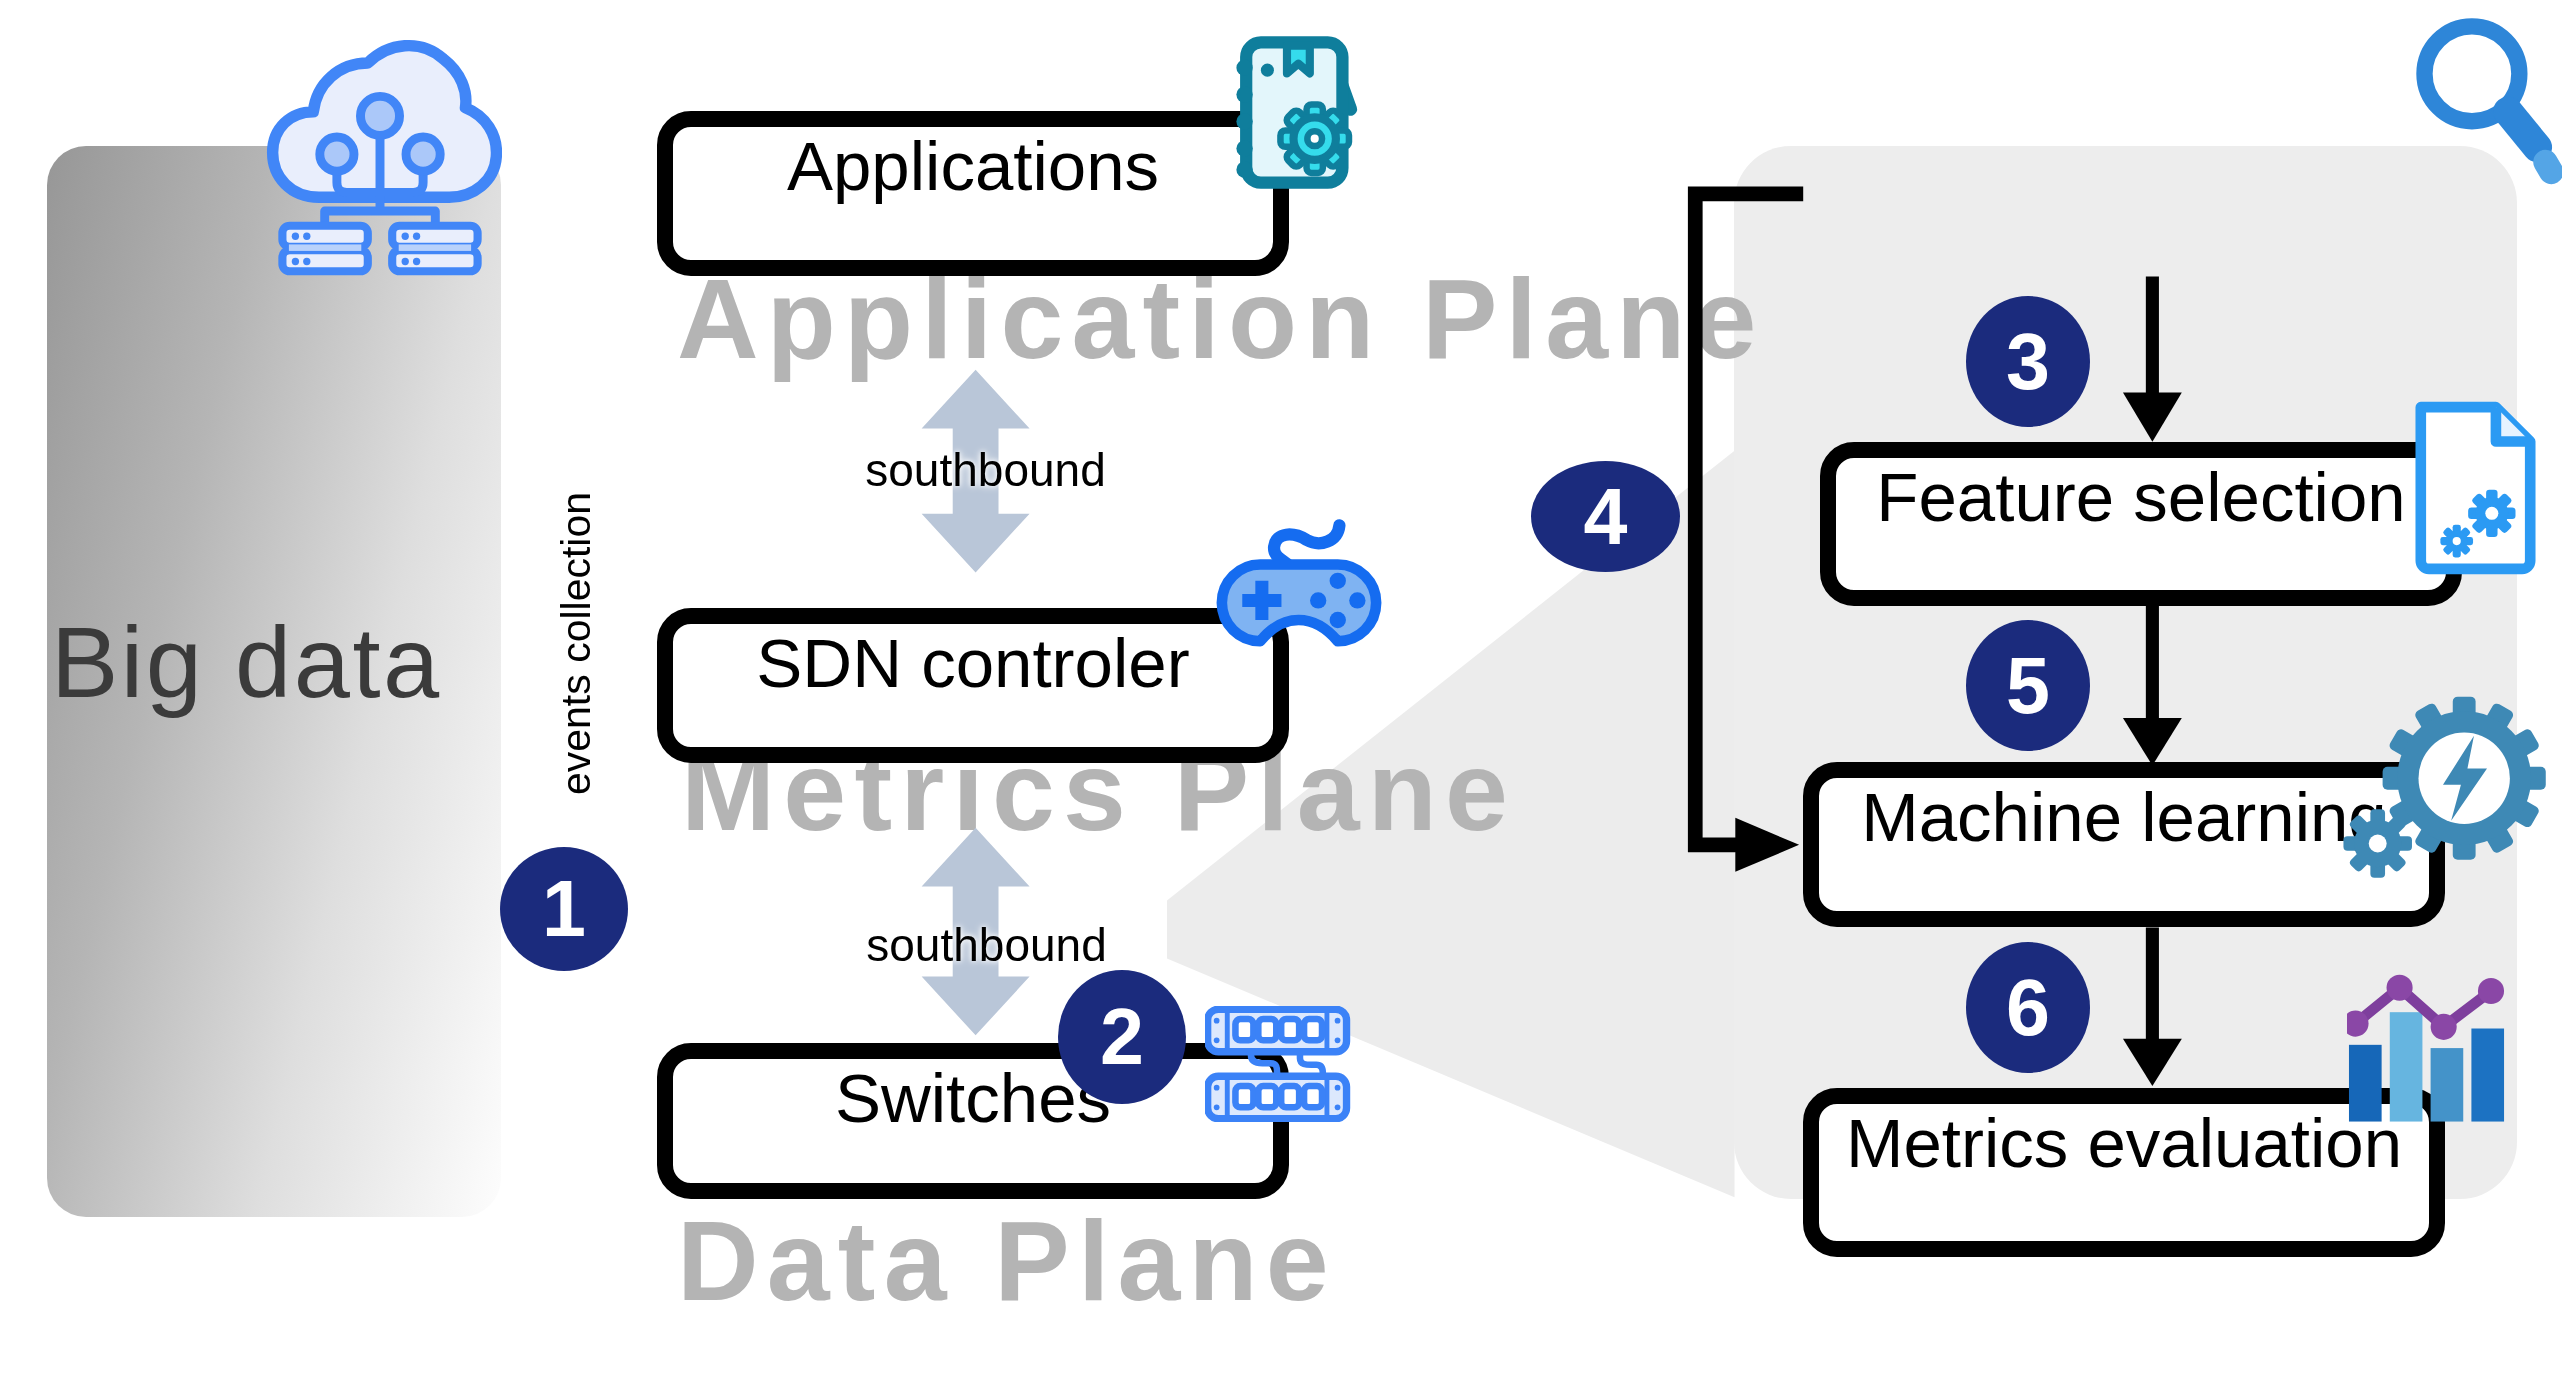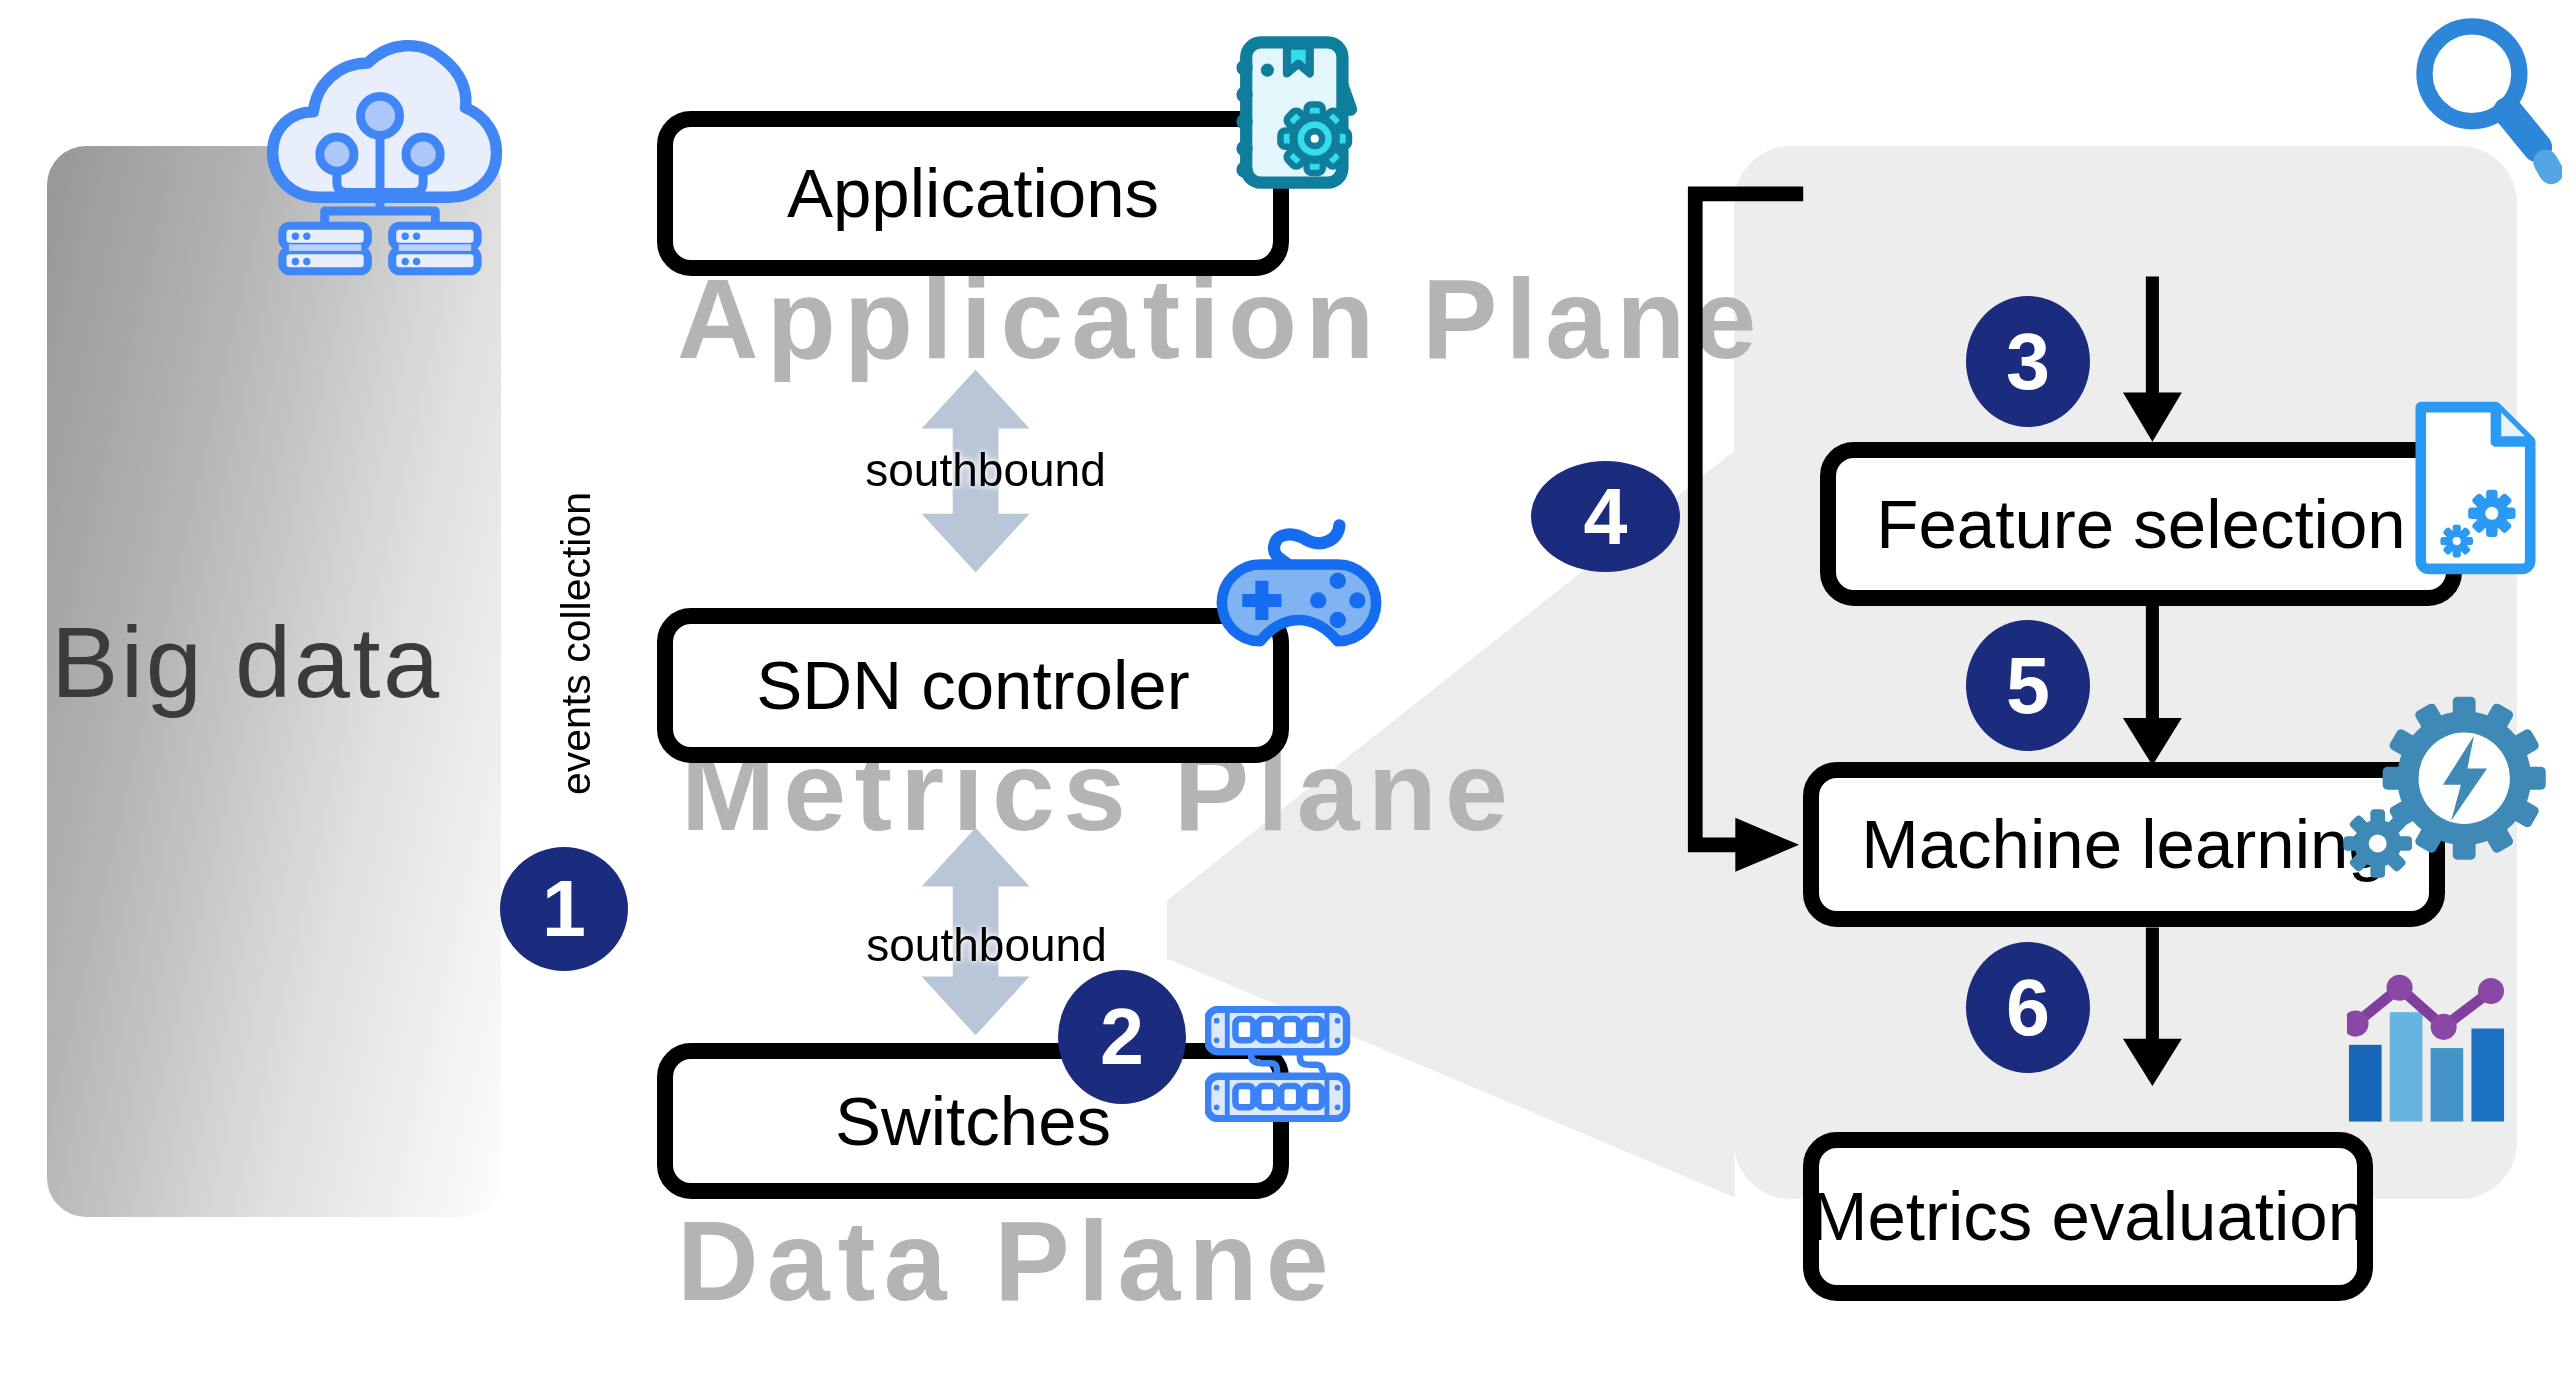--- a/index.html
+++ b/index.html
@@ -19,29 +19,29 @@
   .wm-app{left:677px;top:254px;}
   .wm-ctl{left:681px;top:726px;}
   .wm-data{left:677px;top:1196px;}
 
   
   .bigdata-label{position:absolute;left:51px;top:605px;font-size:101px;letter-spacing:2.5px;
       color:#3b3b3b;z-index:2;white-space:nowrap;}
 
   
   .node{position:absolute;background:#fff;border:16.4px solid #000;border-radius:34px;
-      display:flex;align-items:center;justify-content:center;z-index:4;box-sizing:border-box;}
+      display:flex;align-items:flex-start;justify-content:center;z-index:4;box-sizing:border-box;}
   .node .lbl{font-size:69px;color:#000;white-space:nowrap;}
   .box-applications{left:657px;top:111px;width:632px;height:165px;}
   .box-sdn{left:657px;top:608px;width:632px;height:155px;}
   .box-switches{left:657px;top:1043px;width:632px;height:156px;}
   .box-traffic{left:1803px;top:111px;width:642px;height:165px;}
   .box-feature{left:1803px;top:442px;width:642px;height:164px;margin-left:17px;}
   .box-ml{left:1803px;top:762px;width:642px;height:165px;}
-  .box-metrics{left:1803px;top:1088px;width:570px;height:169px;margin-top:44px;}
+  .box-metrics{left:1803px;top:1088px;width:642px;height:169px;}
 
   
   .events-label{position:absolute;left:370px;top:622px;width:409px;height:43px;
       transform:rotate(-90deg);text-align:center;font-size:41px;color:#000;z-index:5;white-space:nowrap;}
   .bound-label{position:absolute;width:425px;text-align:center;font-size:46px;color:#000;z-index:6;
       text-shadow:0 0 4.9px #fff,0 0 8.2px #fff;white-space:nowrap;}
   .lbl-north{left:773px;top:443px;}
   .lbl-south{left:774px;top:918px;}
 
   

